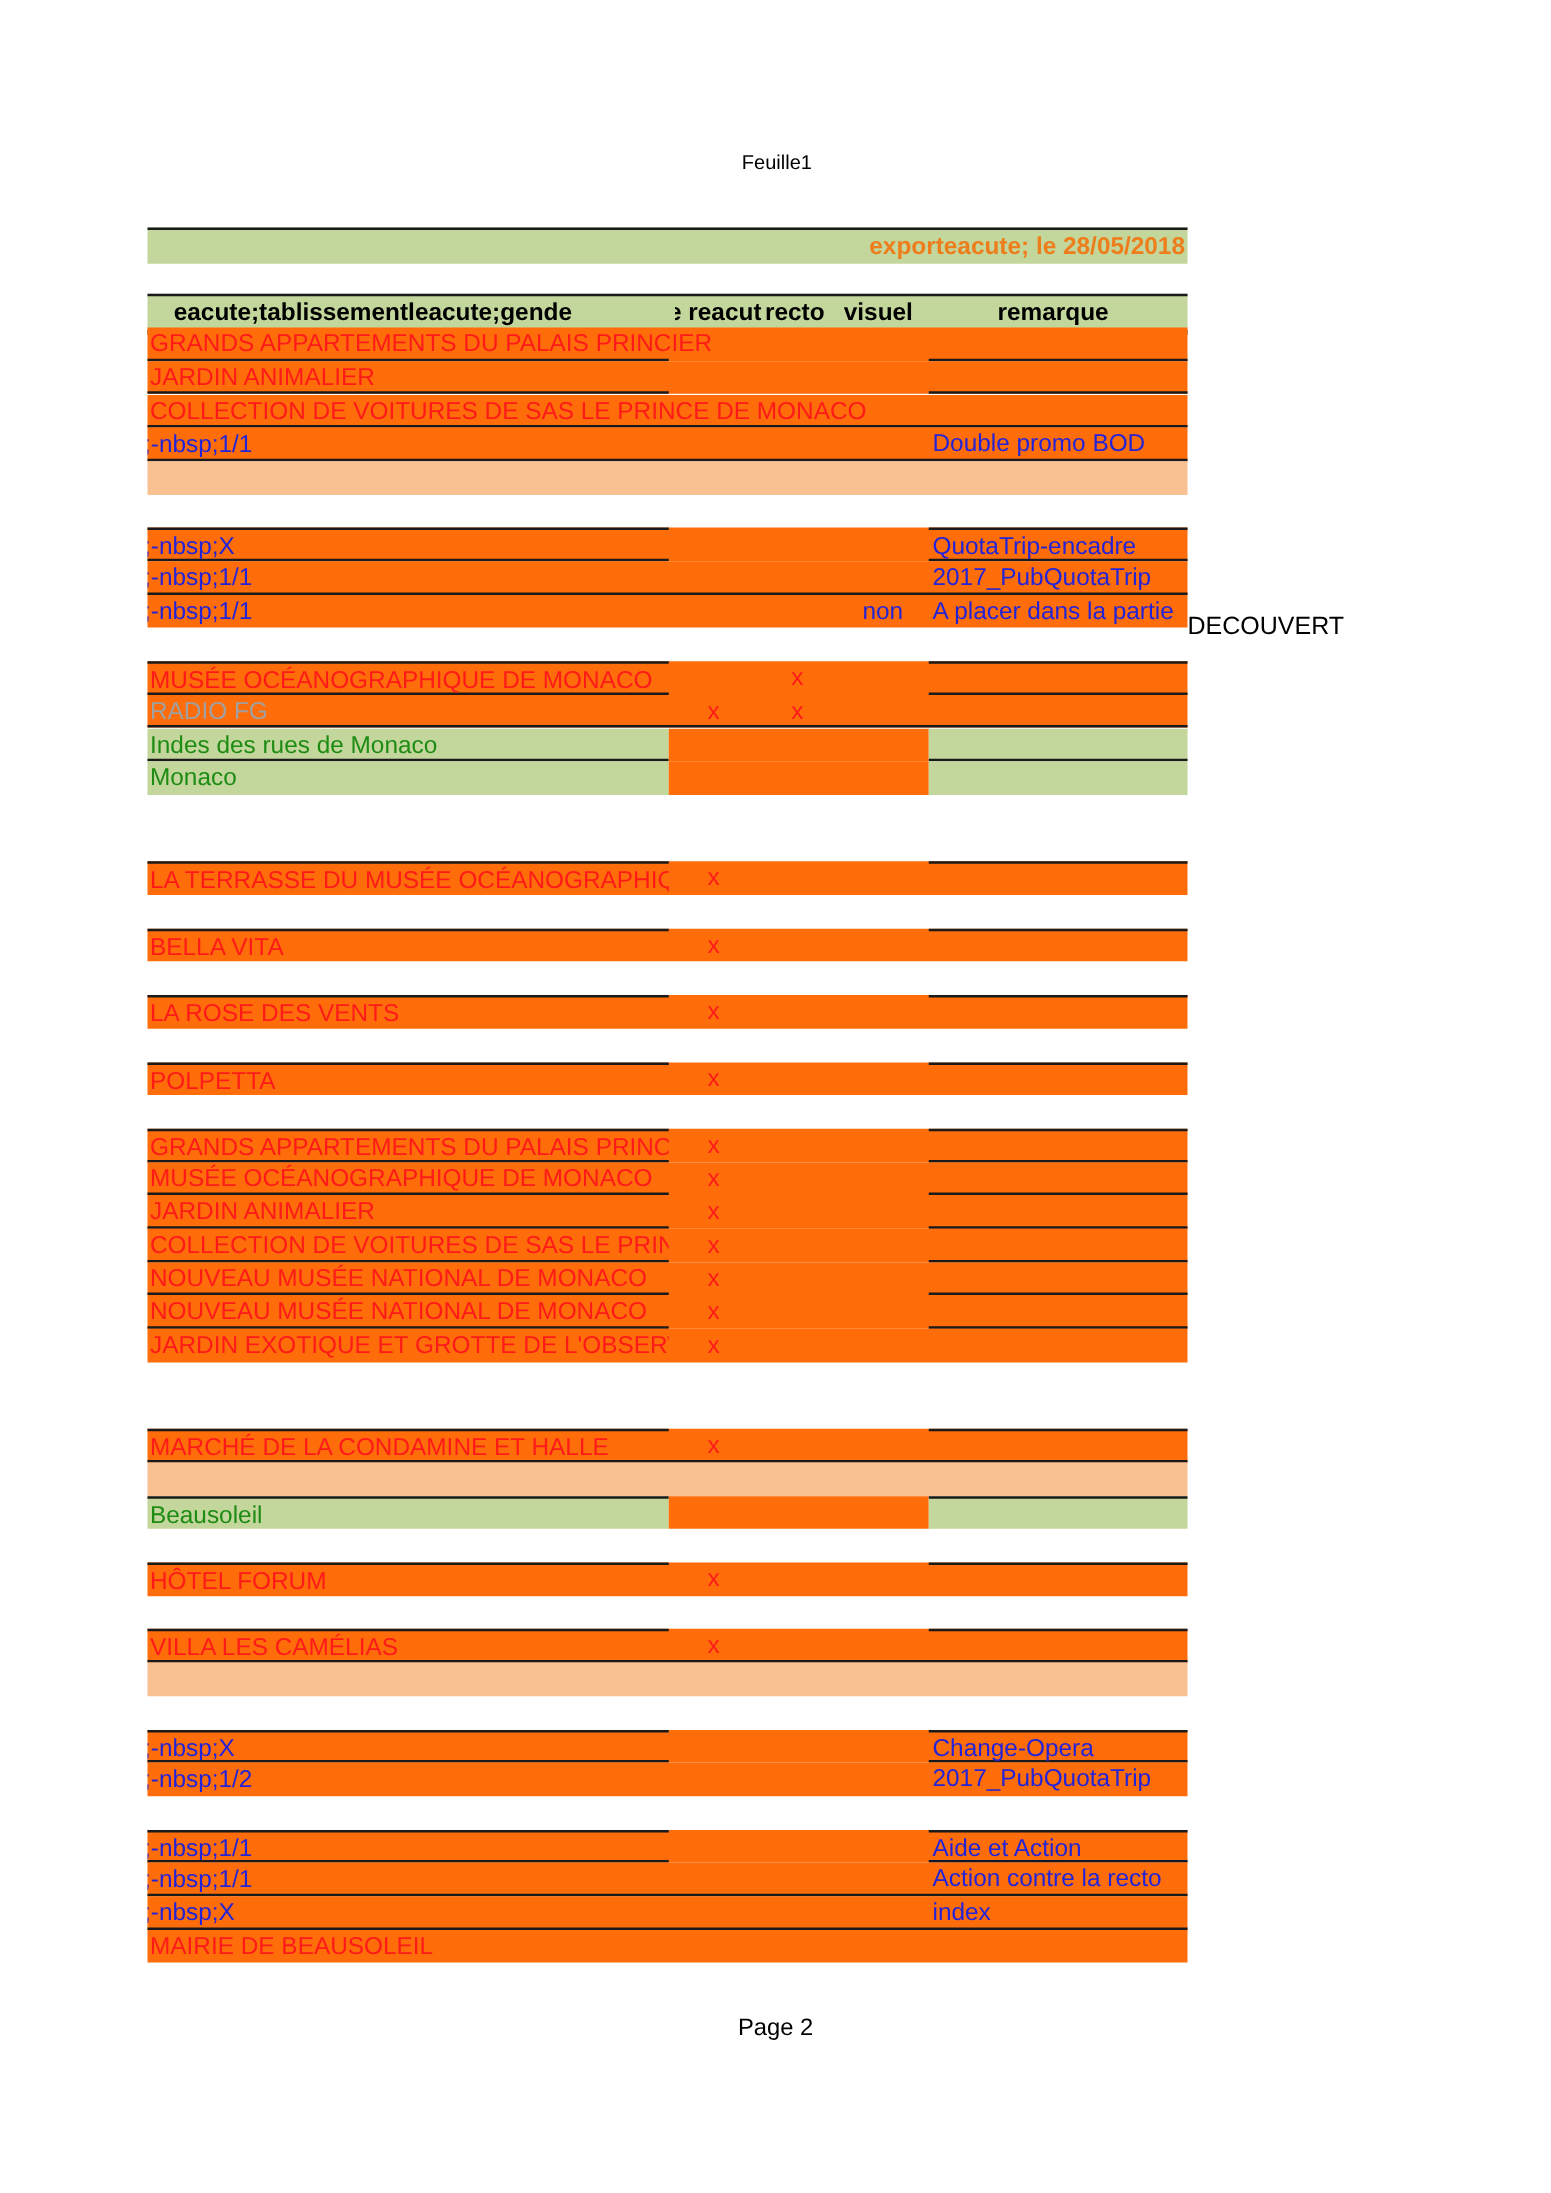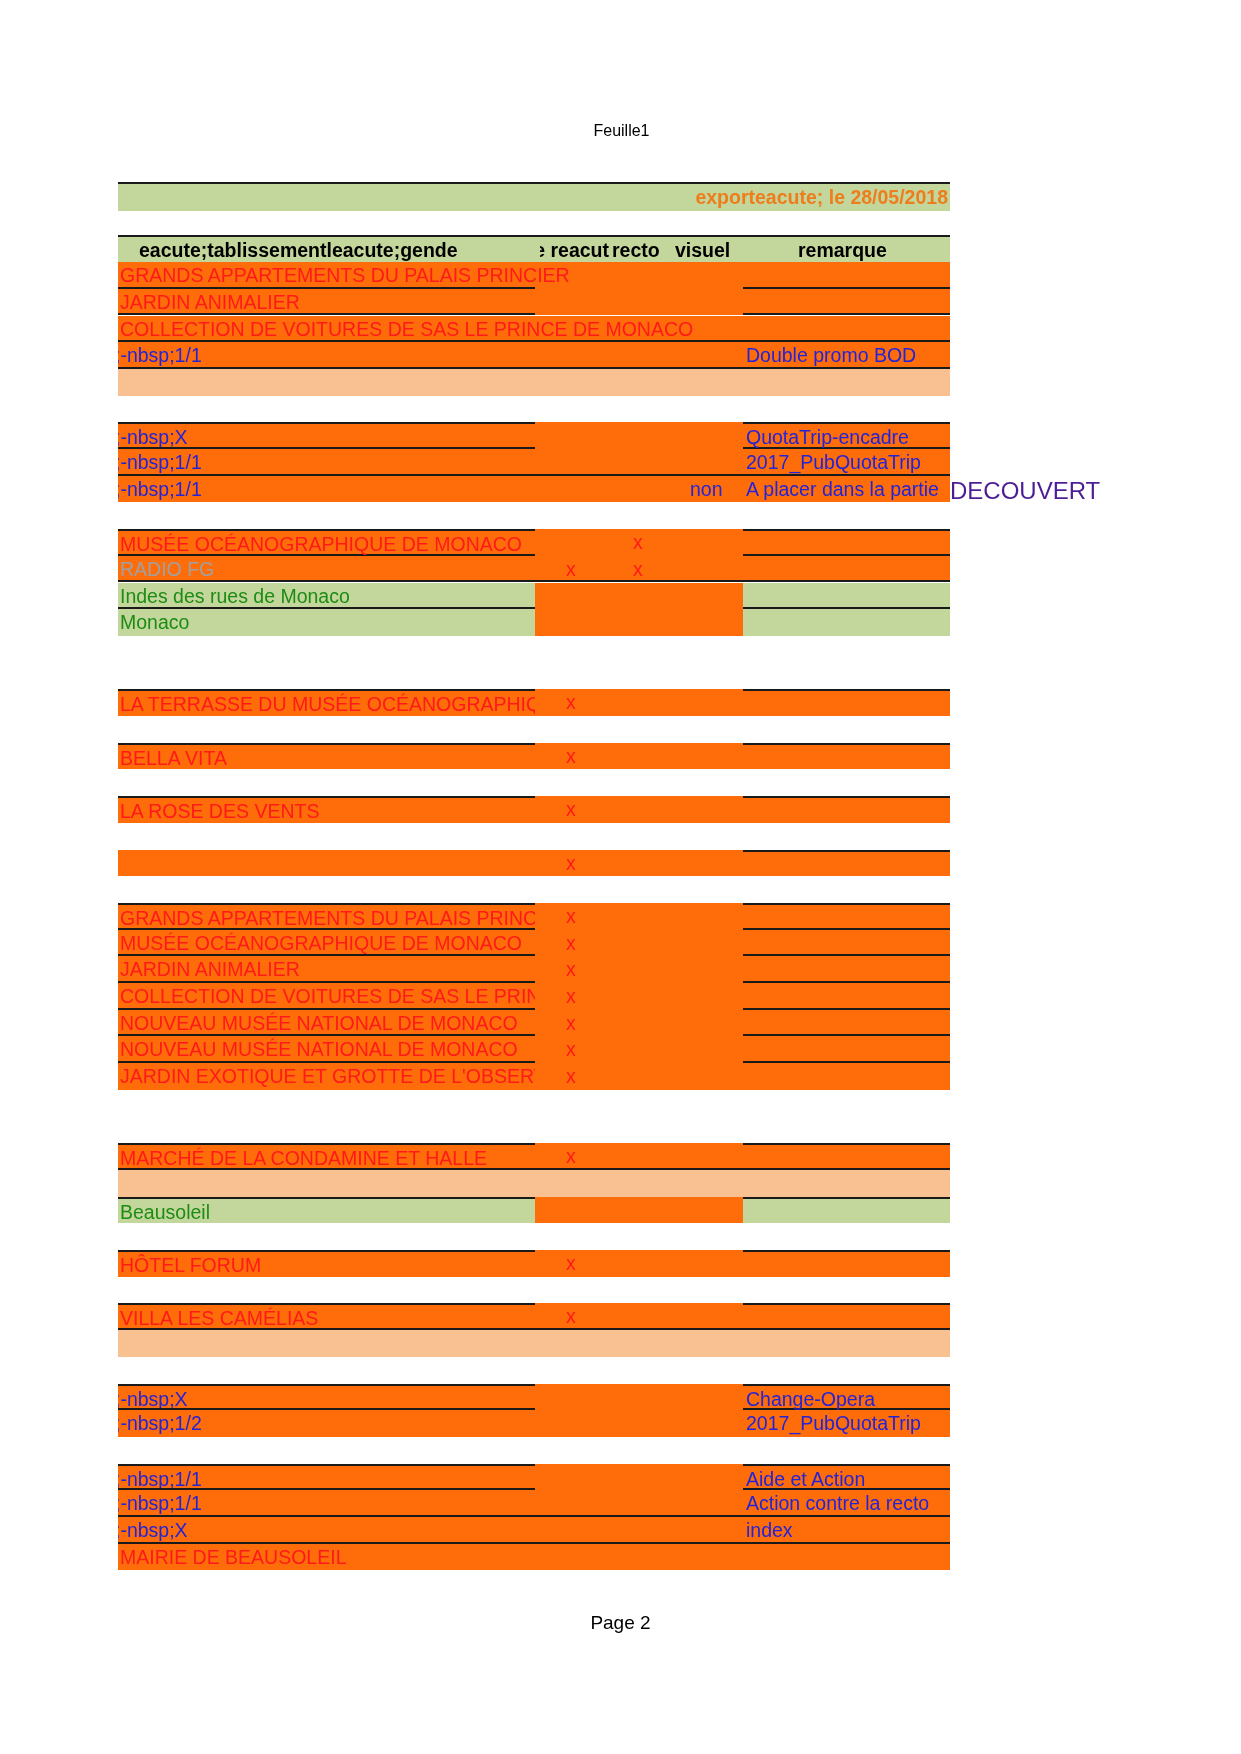--- a/index.html
+++ b/index.html
@@ -20,21 +20,21 @@
   .txt-red { color:#ff1a1a; }
   .txt-blue { color:#2323d8; }
   .txt-green { color:#1e8c14; }
   .txt-grey { color:#a0a0a0; }
   .clip { overflow:hidden; }
   .x1 { position:absolute; left:448px; top:0; line-height:27px; font-size:19.5px; }
   .x2 { position:absolute; left:515px; top:0; line-height:27px; font-size:19.5px; }
   .non { position:absolute; left:572px; top:0; line-height:27px; font-size:19.5px; }
   .export-text { position:absolute; right:2px; top:0; line-height:27px; font-size:19.5px; font-weight:bold; color:#ee7d1c; }
   .hdr { font-weight:bold; color:#000; font-size:19.5px; position:absolute; top:0; line-height:27px; white-space:nowrap; }
-  .overflow-blue { position:absolute; left:832px; top:1px; line-height:27px; font-size:24px; color:#4c1d95; white-space:nowrap; }
+  .overflow-blue { position:absolute; left:832px; top:12px; line-height:27px; font-size:20px; color:#000000; white-space:nowrap; }
 </style>
 </head>
 <body>
 
 <div class="sheet-title"><span>Feuille1</span></div>
 
 <div class="grid">
 
   <div class="row bg-green bt" style="top:0px;">
     <span class="export-text">exporteacute; le 28/05/2018</span>
@@ -122,20 +122,21 @@
     <div class="cell c-rem bt"></div>
   </div>
 
   <div class="row bg-orange" style="top:614.1px;">
     <div class="cell c-a txt-red bt clip">LA ROSE DES VENTS</div>
     <span class="x1 txt-red">x</span>
     <div class="cell c-rem bt"></div>
   </div>
 
   <div class="row bg-orange" style="top:667.5px;">
+    <div class="cell c-a txt-red bt clip">POLPETTA</div>
     <span class="x1 txt-red">x</span>
     <div class="cell c-rem bt"></div>
   </div>
 
   <div class="row bg-orange" style="top:720.9px;">
     <div class="cell c-a txt-red bt clip" style="border-bottom:2px solid #1a1a1a;">GRANDS APPARTEMENTS DU PALAIS PRINCIER</div>
     <span class="x1 txt-red">x</span>
     <div class="cell c-rem bt" style="border-bottom:2px solid #1a1a1a;"></div>
   </div>
   <div class="row bg-orange" style="top:747.6px;">

